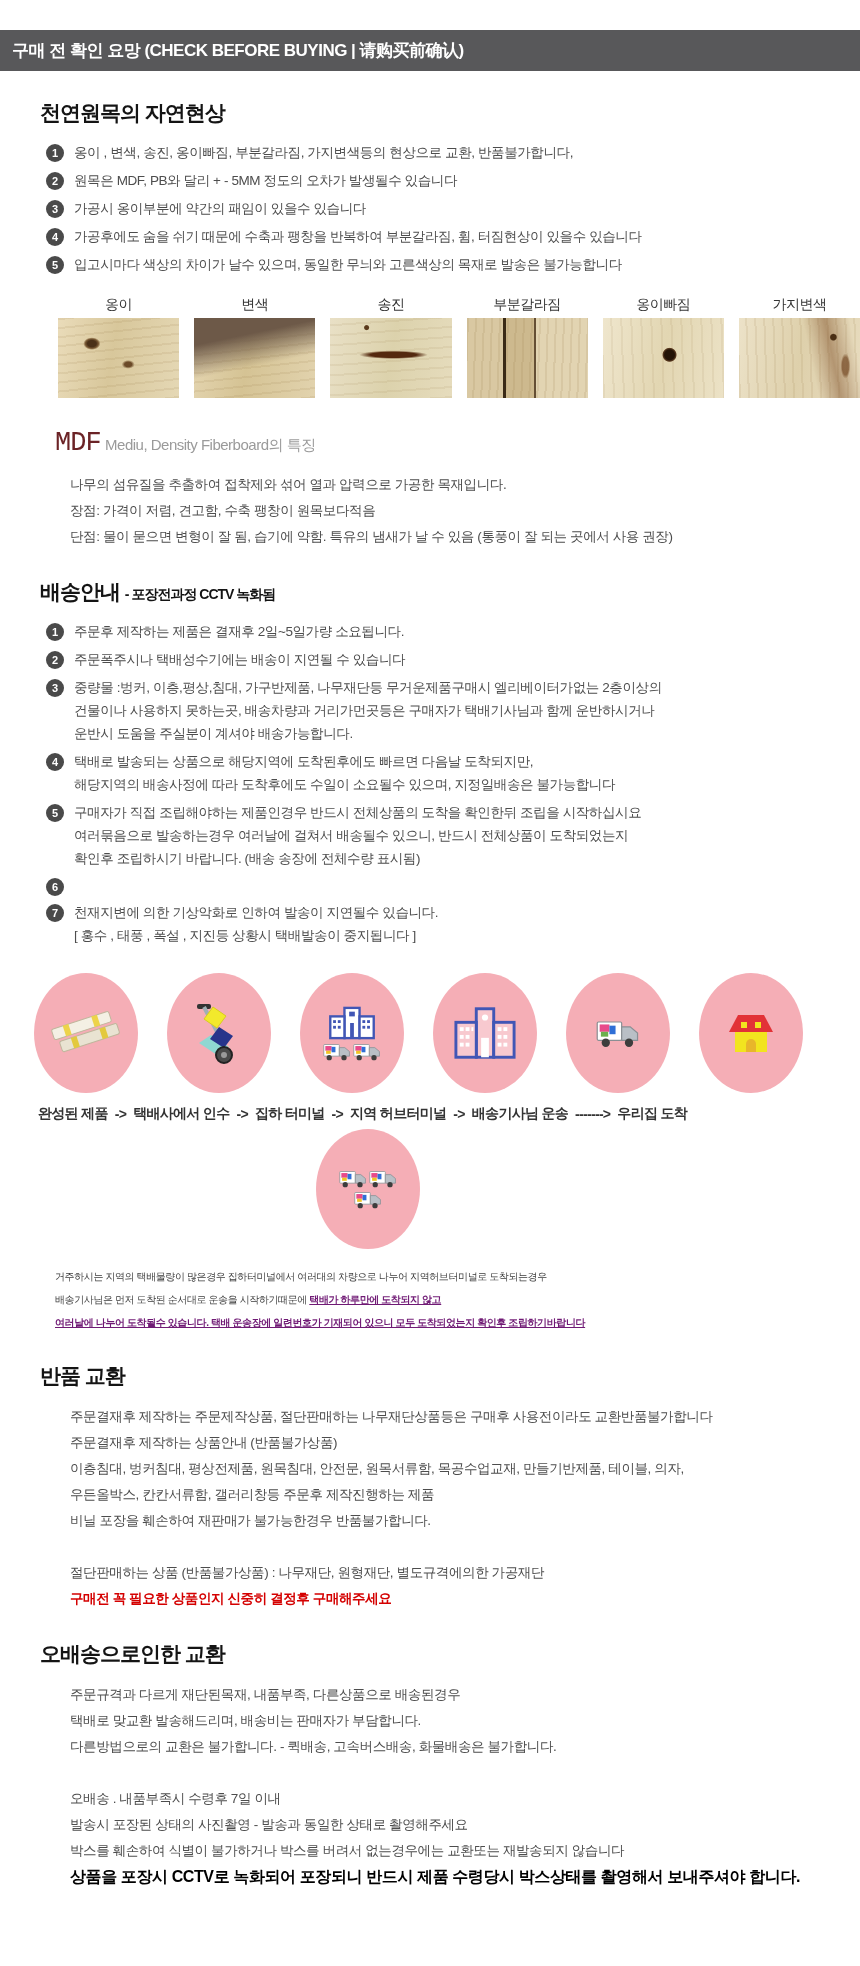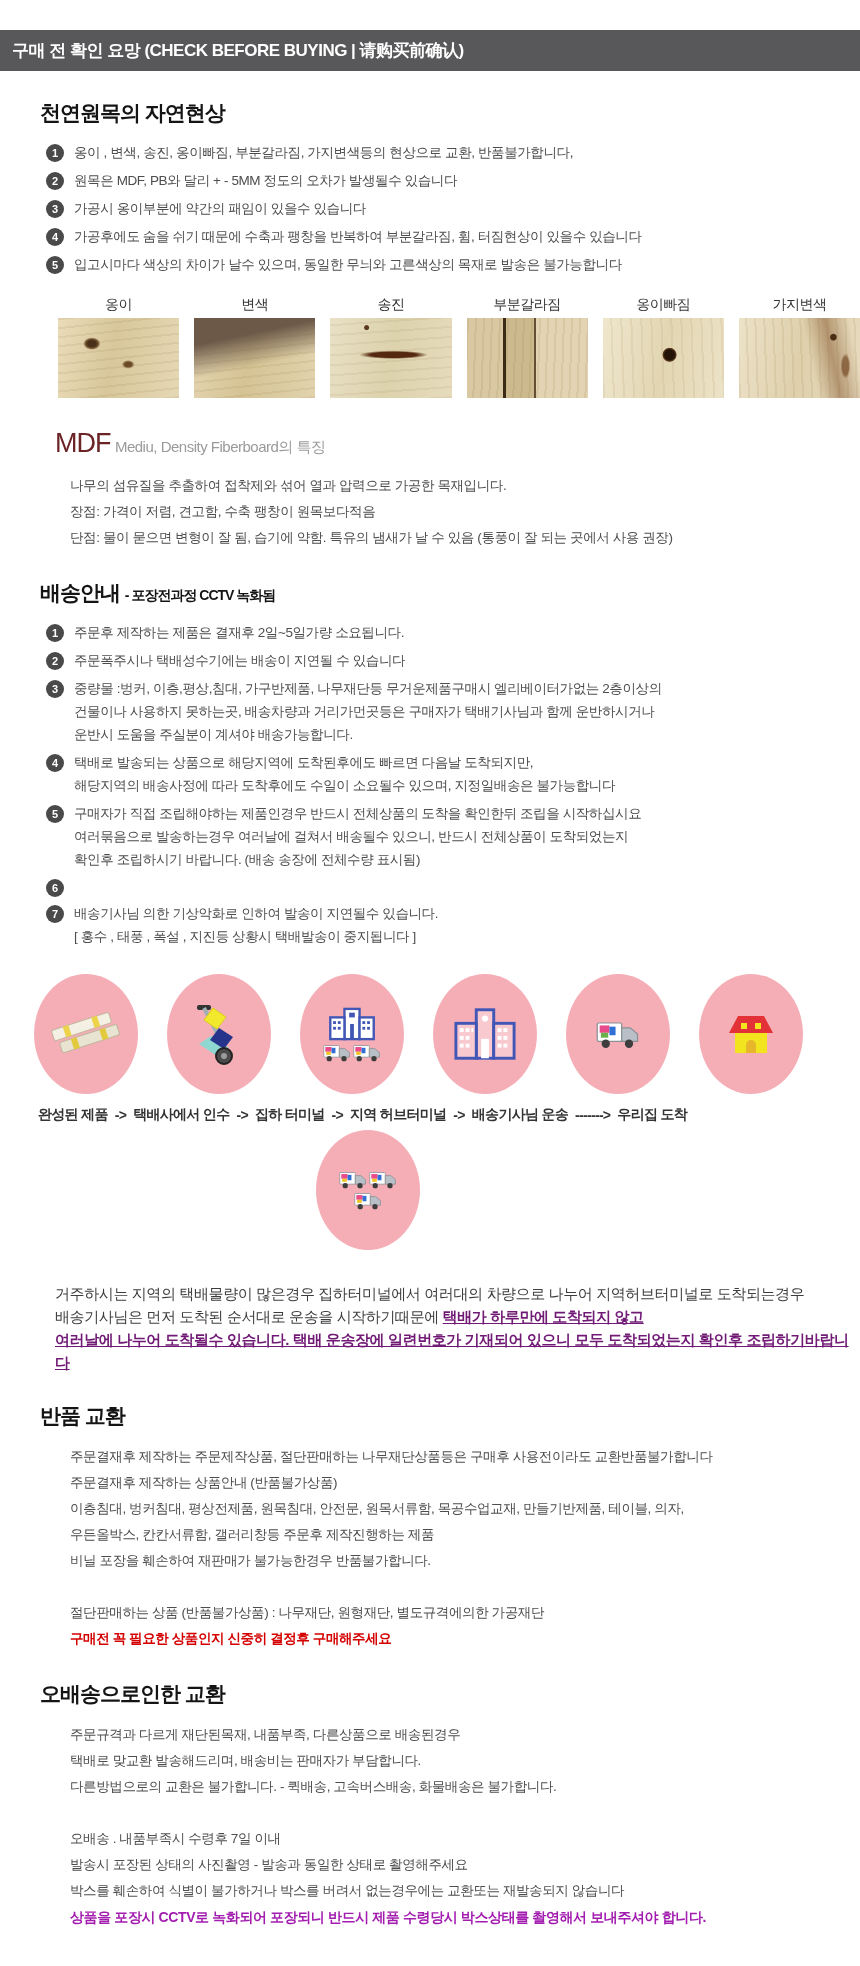--- a/index.html
+++ b/index.html
@@ -43,39 +43,39 @@
       repeating-linear-gradient(92deg, rgba(150,120,70,.14) 0 2px, transparent 2px 8px),
       linear-gradient(90deg,#d9c8a2 0 30%,#cdb98e 30% 57%,#e2d4b2 57%);}
   .ph-branch .photo-img{background:
       radial-gradient(circle 5px at 78% 24%, #4a2e14 0 55%, transparent 78%),
       radial-gradient(ellipse 6px 16px at 88% 60%, rgba(110,65,28,.65) 0 55%, transparent 80%),
       linear-gradient(78deg, transparent 58%, rgba(120,70,30,.45) 74%, transparent 92%),
       repeating-linear-gradient(88deg, rgba(150,120,70,.12) 0 2px, transparent 2px 9px),
       linear-gradient(100deg,#ece2c8,#ded0ab 50%,#e8dcbf);}
   
   .mdf{margin:30px 0 0 55px;}
-  .mdf-abbr{color:#6b2326;font-size:27px;letter-spacing:-1px;}
+  .mdf-abbr{color:#6b2326;font-size:27px;letter-spacing:-1px;font-family:Liberation Mono, monospace;}
   .mdf-sub{color:#9a9a9a;font-size:15px;letter-spacing:-0.5px;}
   .mdf-lines{margin:14px 0 0 15px;font-size:13.5px;line-height:26px;letter-spacing:-0.4px;}
   
   .process-row{display:flex;gap:29px;margin:26px 0 0 34px;}
   .pcircle{width:104px;height:120px;border-radius:50%;background:#f5aeb6;display:flex;flex-direction:column;
     align-items:center;justify-content:center;gap:2px;flex:0 0 104px;}
   .truckline{display:flex;gap:2px;}
   .process-labels{display:flex;align-items:center;gap:7px;margin:12px 0 0 38px;font-size:14px;font-weight:bold;
     color:#333;letter-spacing:-0.7px;white-space:nowrap;text-align:right;}
   .pextra{margin:6px 0 0 316px;}
   
-  .note{margin:32px 0 0 55px;font-size:15px;line-height:23px;letter-spacing:-0.4px;color:#3d3d3d;}
+  .note{margin:16px 0 0 55px;font-size:10px;line-height:23px;letter-spacing:-0.4px;color:#3d3d3d;}
   .b{font-weight:bold;color:#701a75;text-decoration:underline;}
   
   .plain-lines{margin:6px 0 0 70px;font-size:13.5px;line-height:26px;letter-spacing:-0.4px;}
   .gap{height:26px;}
   .red{color:#d40000;font-weight:bold;}
-  .maroon{color:#a21caf;font-weight:bold;font-size:14px;}
+  .maroon{color:#000000;font-weight:bold;font-size:16px;}
 </style>
 </head>
 <body>
 
 <div class="topbar">
   <span>구매 전 확인 요망 (CHECK BEFORE BUYING | 请购买前确认)</span>
 </div>
 
 <div>
   <div class="section-title">천연원목의 자연현상</div>
@@ -192,21 +192,21 @@
         <div>여러묶음으로 발송하는경우 여러날에 걸쳐서 배송될수 있으니, 반드시 전체상품이 도착되었는지</div>
         <div>확인후 조립하시기 바랍니다. (배송 송장에 전체수량 표시됨)</div>
       </div>
     </div>
     <div class="num-item">
       <span class="num-badge">6</span>
     </div>
     <div class="num-item">
       <span class="num-badge">7</span>
       <div class="item-lines">
-        <div>배송기사님 의한 기상악화로 인하여 발송이 지연될수 있습니다.</div>
+        <div>천재지변에 의한 기상악화로 인하여 발송이 지연될수 있습니다.</div>
         <div>[ 홍수 , 태풍 , 폭설 , 지진등 상황시 택배발송이 중지됩니다 ]</div>
       </div>
     </div>
   </div>
 
   <div class="process-row">
     <div class="pcircle">
       <svg width="72" height="56" viewBox="0 0 72 56">
         <g transform="rotate(-18 36 28)">
           <rect x="4" y="14" width="60" height="11" rx="2" fill="#f4f0e4" stroke="#c0b69c"></rect>

